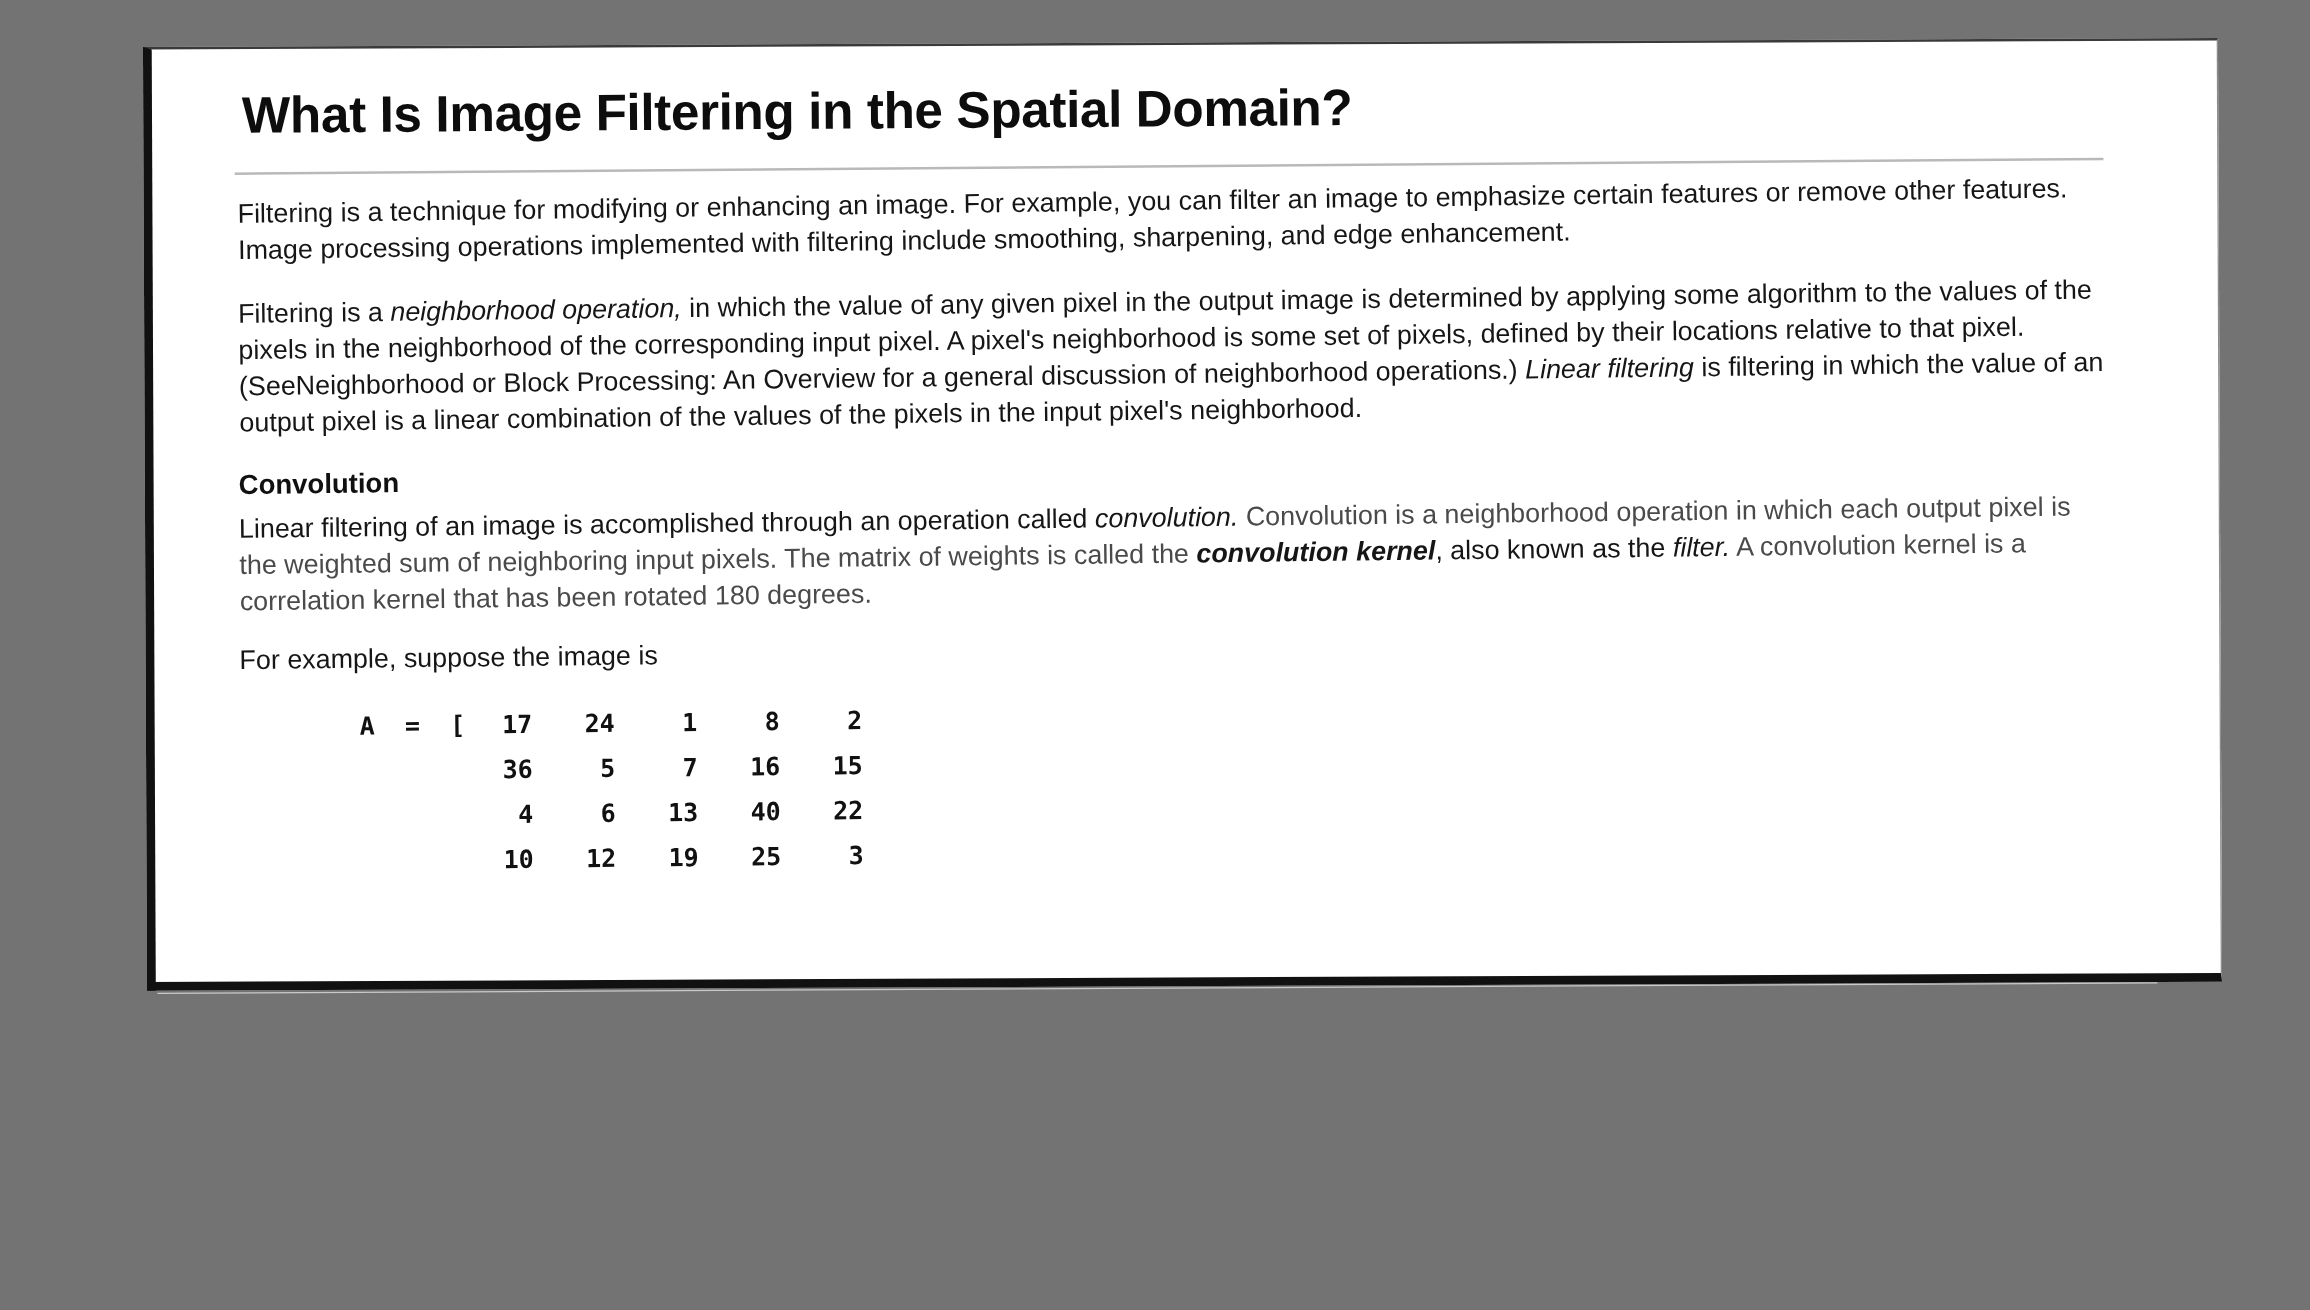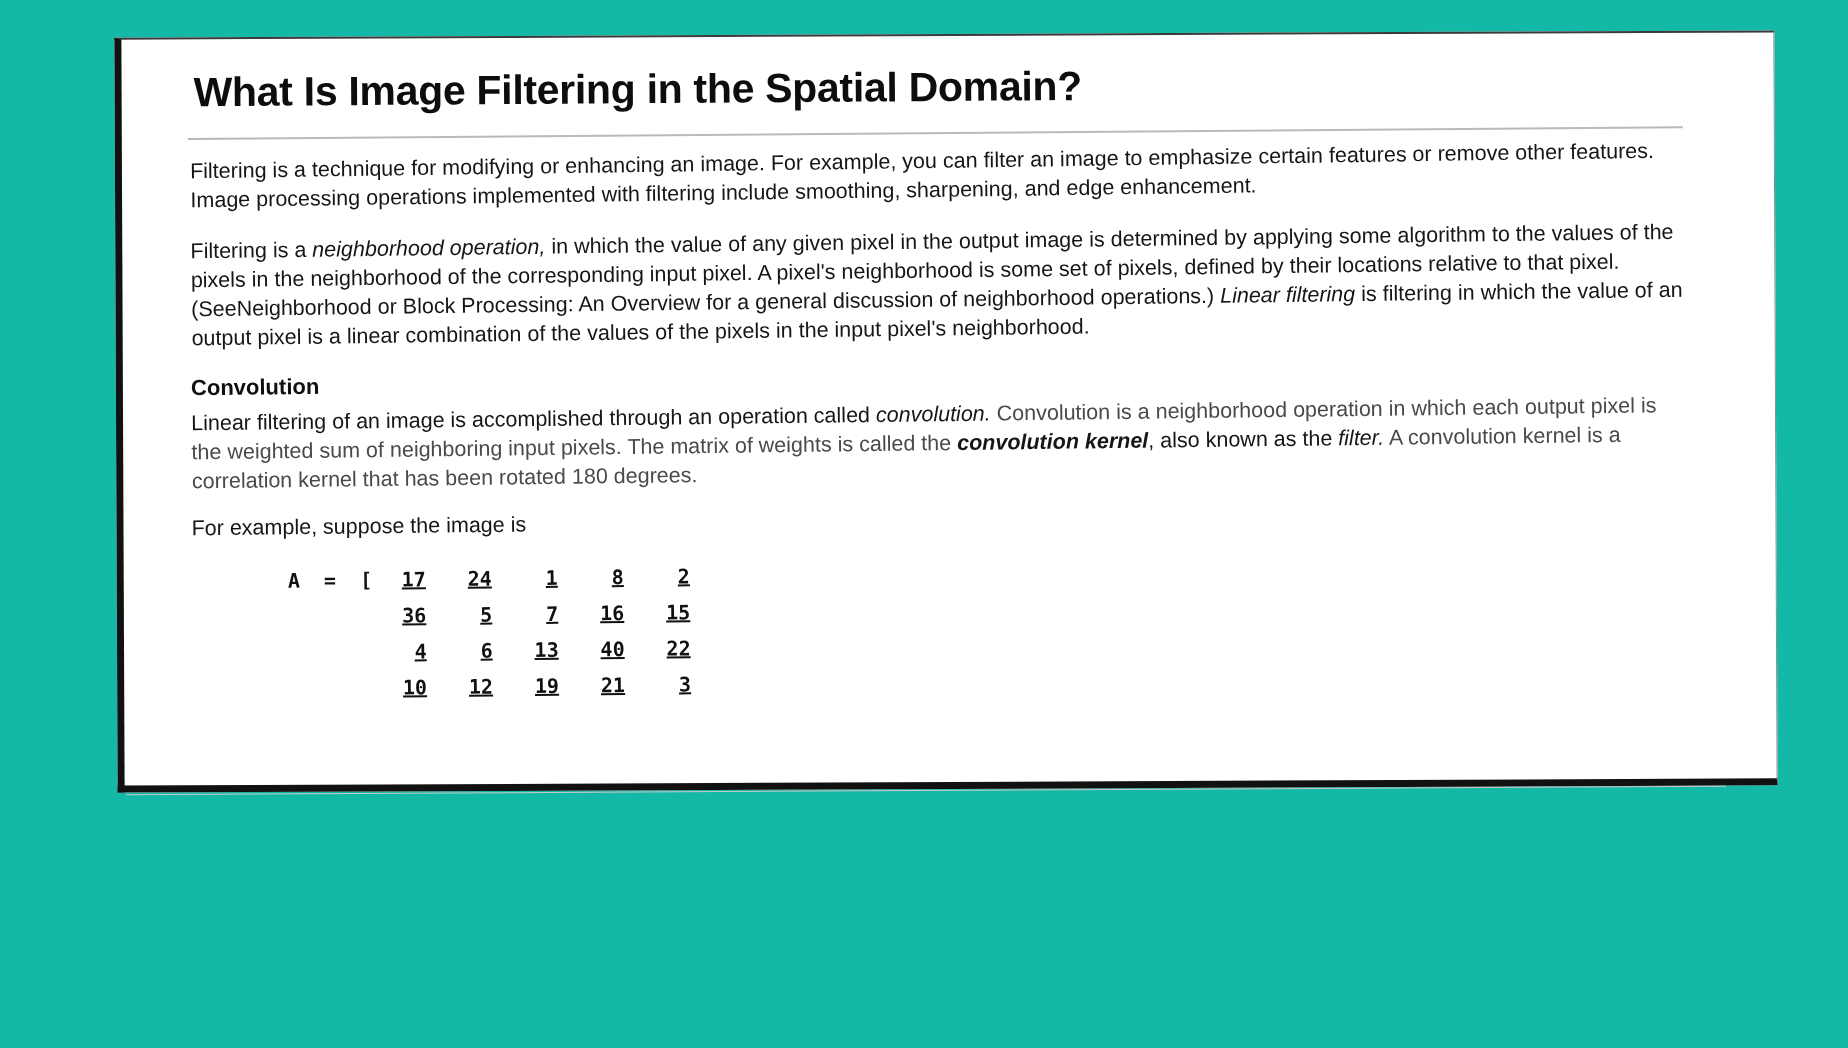--- a/index.html
+++ b/index.html
@@ -15,21 +15,21 @@
     color: #1a1a1a;
   }
 
   
   #scan {
     position: absolute;
     left: 0;
     top: 0;
     width: 1848px;
     height: 1048px;
-    background: #14b8a6;
+    background: #737373;
   }
 
   
   #slide {
     position: absolute;
     left: 116px;
     top: 34px;
     width: 1660px;
     height: 755px;
     background: #ffffff;
@@ -130,21 +130,20 @@
   }
   .matrix-row {
     display: flex;
     align-items: baseline;
     height: 36px;
   }
   .mcell {
     width: 52px;
     text-align: right;
     padding-right: 14px;
-    text-decoration: underline;
   }
   .mlabel {
     width: 86px;
     text-align: left;
     white-space: pre;
   }
 </style>
 </head>
 <body>
 
@@ -192,21 +191,21 @@
           <span class="mcell">6</span>
           <span class="mcell">13</span>
           <span class="mcell">40</span>
           <span class="mcell">22</span>
         </div>
         <div class="matrix-row">
           <span class="mlabel"></span>
           <span class="mcell">10</span>
           <span class="mcell">12</span>
           <span class="mcell">19</span>
-          <span class="mcell">21</span>
+          <span class="mcell">25</span>
           <span class="mcell">3</span>
         </div>
       </div>
 
     </div>
   </div>
 
   <div id="scanline-bottom"></div>
 </div>
 

